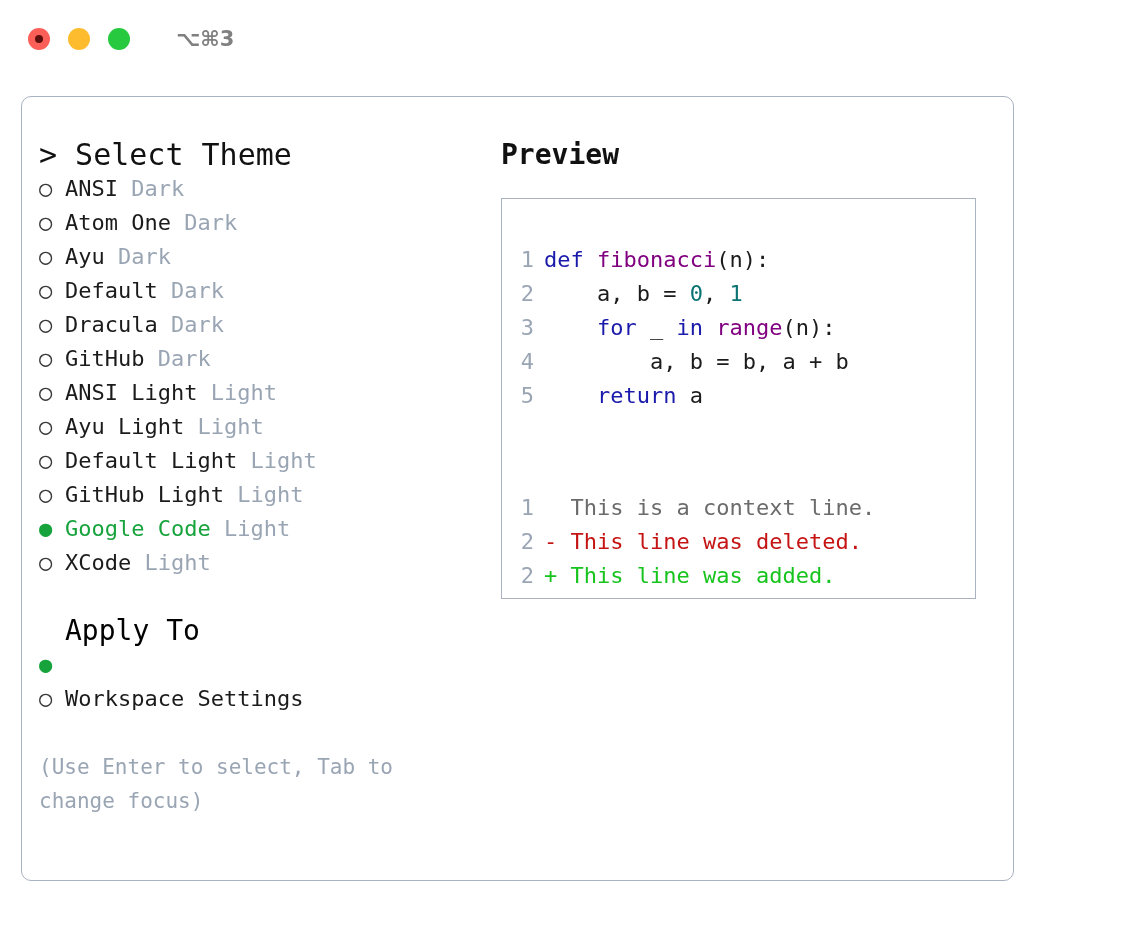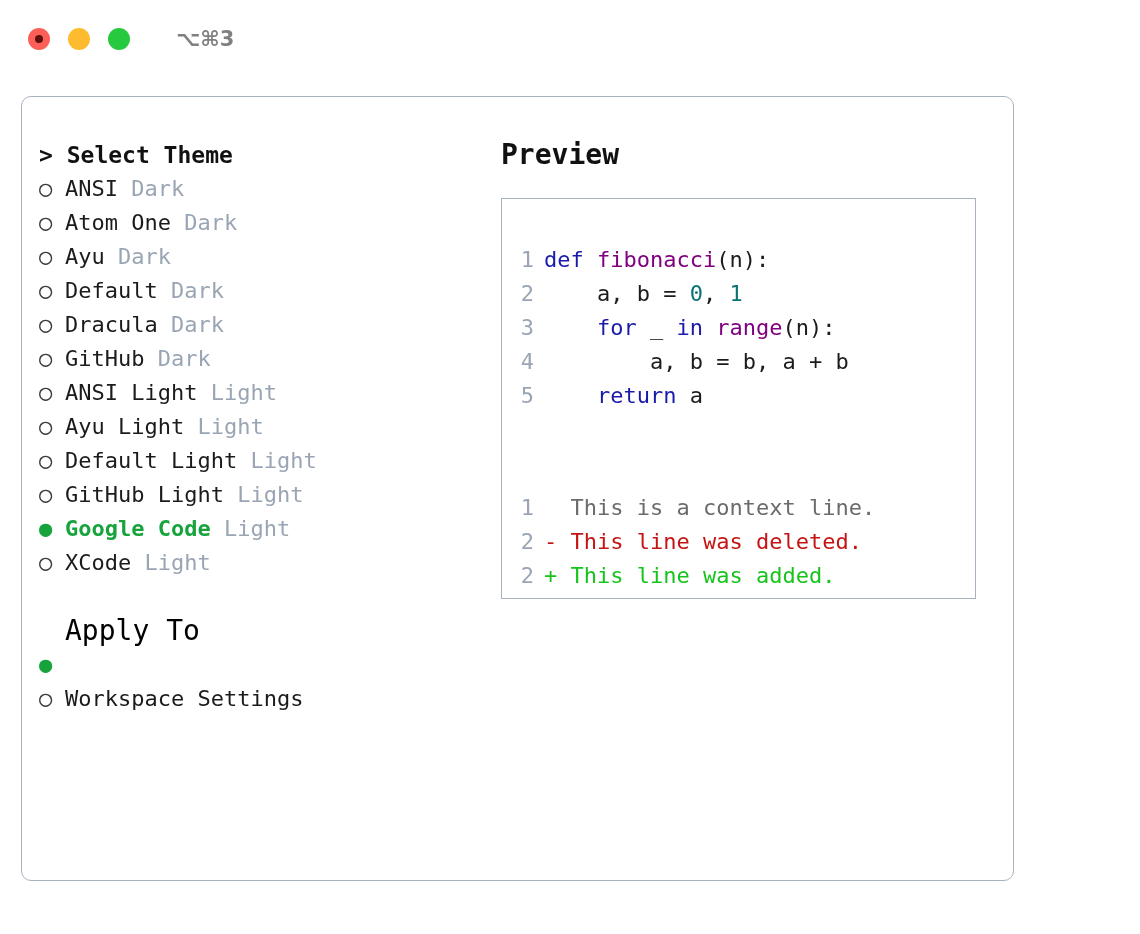--- a/index.html
+++ b/index.html
@@ -90,22 +90,22 @@
 
   
   .left-col {
     position: absolute;
     left: 17px;
     top: 41px;
     width: 460px;
   }
 
   .list-header {
-    font-size: 23px;
-    font-weight: bold;
+    font-size: 30px;
+    font-weight: normal;
     color: #111111;
     line-height: 34px;
     white-space: pre;
   }
 
   .opt-row {
     display: flex;
     align-items: baseline;
     font-size: 22px;
     line-height: 34px;
@@ -114,21 +114,21 @@
   }
   .marker {
     display: inline-block;
     width: 26px;
     flex: 0 0 26px;
     font-size: 22px;
   }
   .marker-off { color: #3a3a3a; }
   .marker-on  { color: #17a33c; }
   .opt-name   { color: #1b1b1b; }
-  .opt-name.sel { color: #17a33c; font-weight: bold; }
+  .opt-name.sel { color: #17a33c; }
   .opt-kind   { color: #9aa5b4; }
 
   .spacer-row { height: 34px; }
 
   .section-header {
     font-size: 28px;
     line-height: 34px;
     color: #000000;
     padding-left: 26px;
     white-space: pre;
@@ -233,20 +233,21 @@
 
         <div class="spacer-row"></div>
 
         <div class="section-header">Apply To</div>
 
         <div id="apply-to-list">
             <div class="opt-row"><span class="marker marker-on">●</span></div>
             <div class="opt-row"><span class="marker marker-off">○</span><span class="opt-name">Workspace Settings</span></div>
           </div>
 
+        <div class="hint">(Use Enter to select, Tab to change focus)</div>
       </div>
 
       <div class="right-col">
         <div class="preview-title">Preview</div>
         <div class="preview-box">
           <div id="code-sample">
               <div class="code-line"><span class="ln">1</span><span class="code-text"><span class="tok-kw">def </span><span class="tok-fn">fibonacci</span><span class="tok-pl">(n):</span></span></div>
               <div class="code-line"><span class="ln">2</span><span class="code-text"><span class="tok-pl">    a, b = </span><span class="tok-num">0</span><span class="tok-pl">, </span><span class="tok-num">1</span></span></div>
               <div class="code-line"><span class="ln">3</span><span class="code-text"><span class="tok-pl">    </span><span class="tok-kw">for</span><span class="tok-pl"> _ </span><span class="tok-kw">in</span><span class="tok-pl"> </span><span class="tok-fn">range</span><span class="tok-pl">(n):</span></span></div>
               <div class="code-line"><span class="ln">4</span><span class="code-text"><span class="tok-pl">        a, b = b, a + b</span></span></div>

